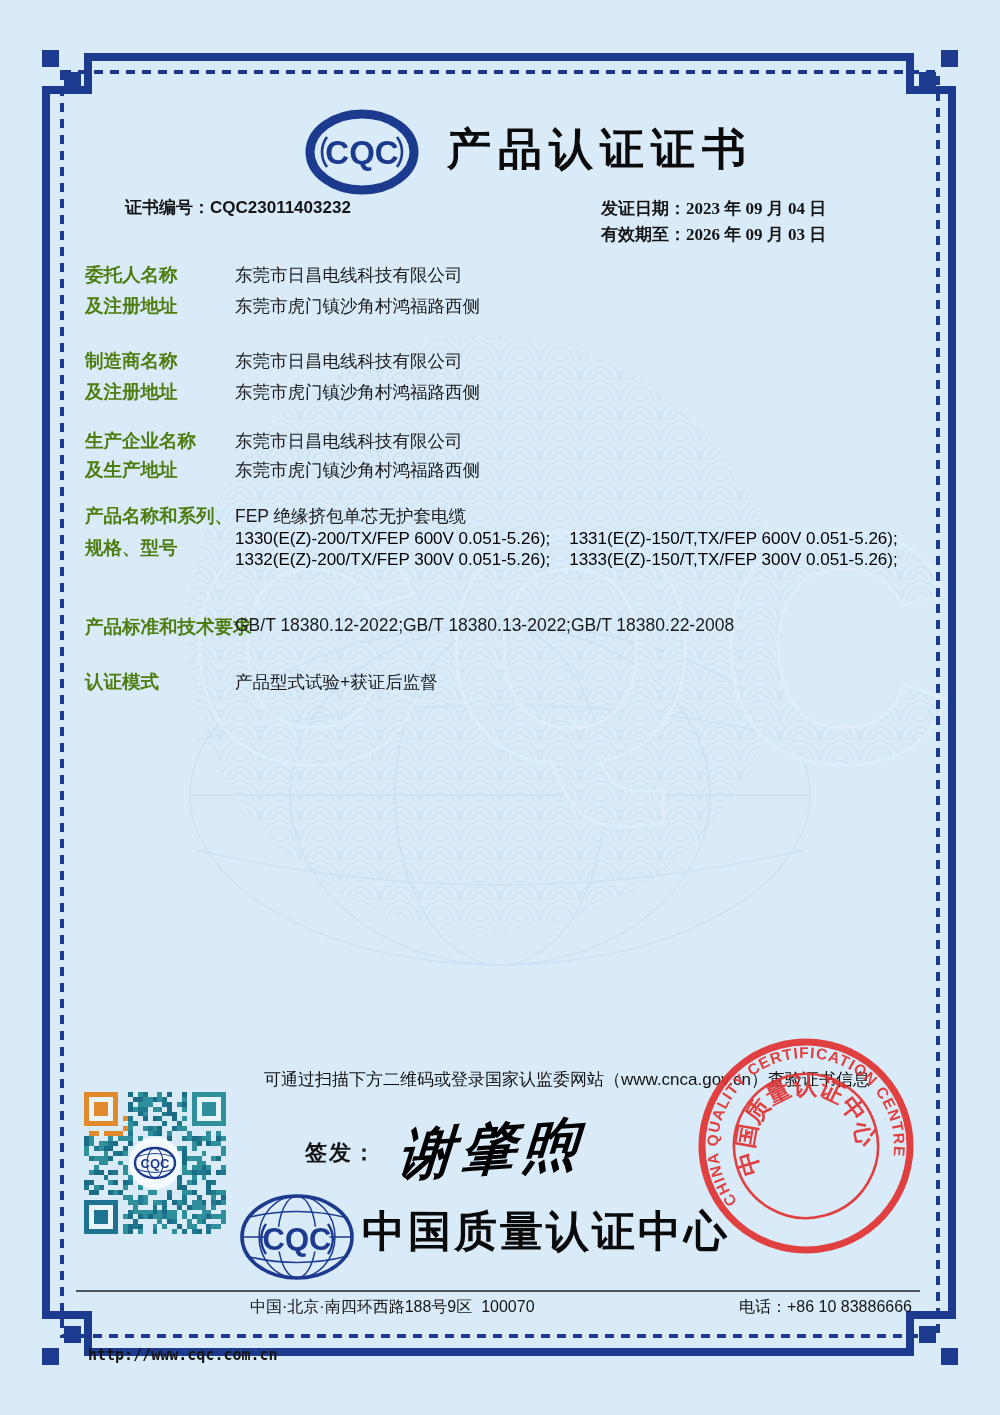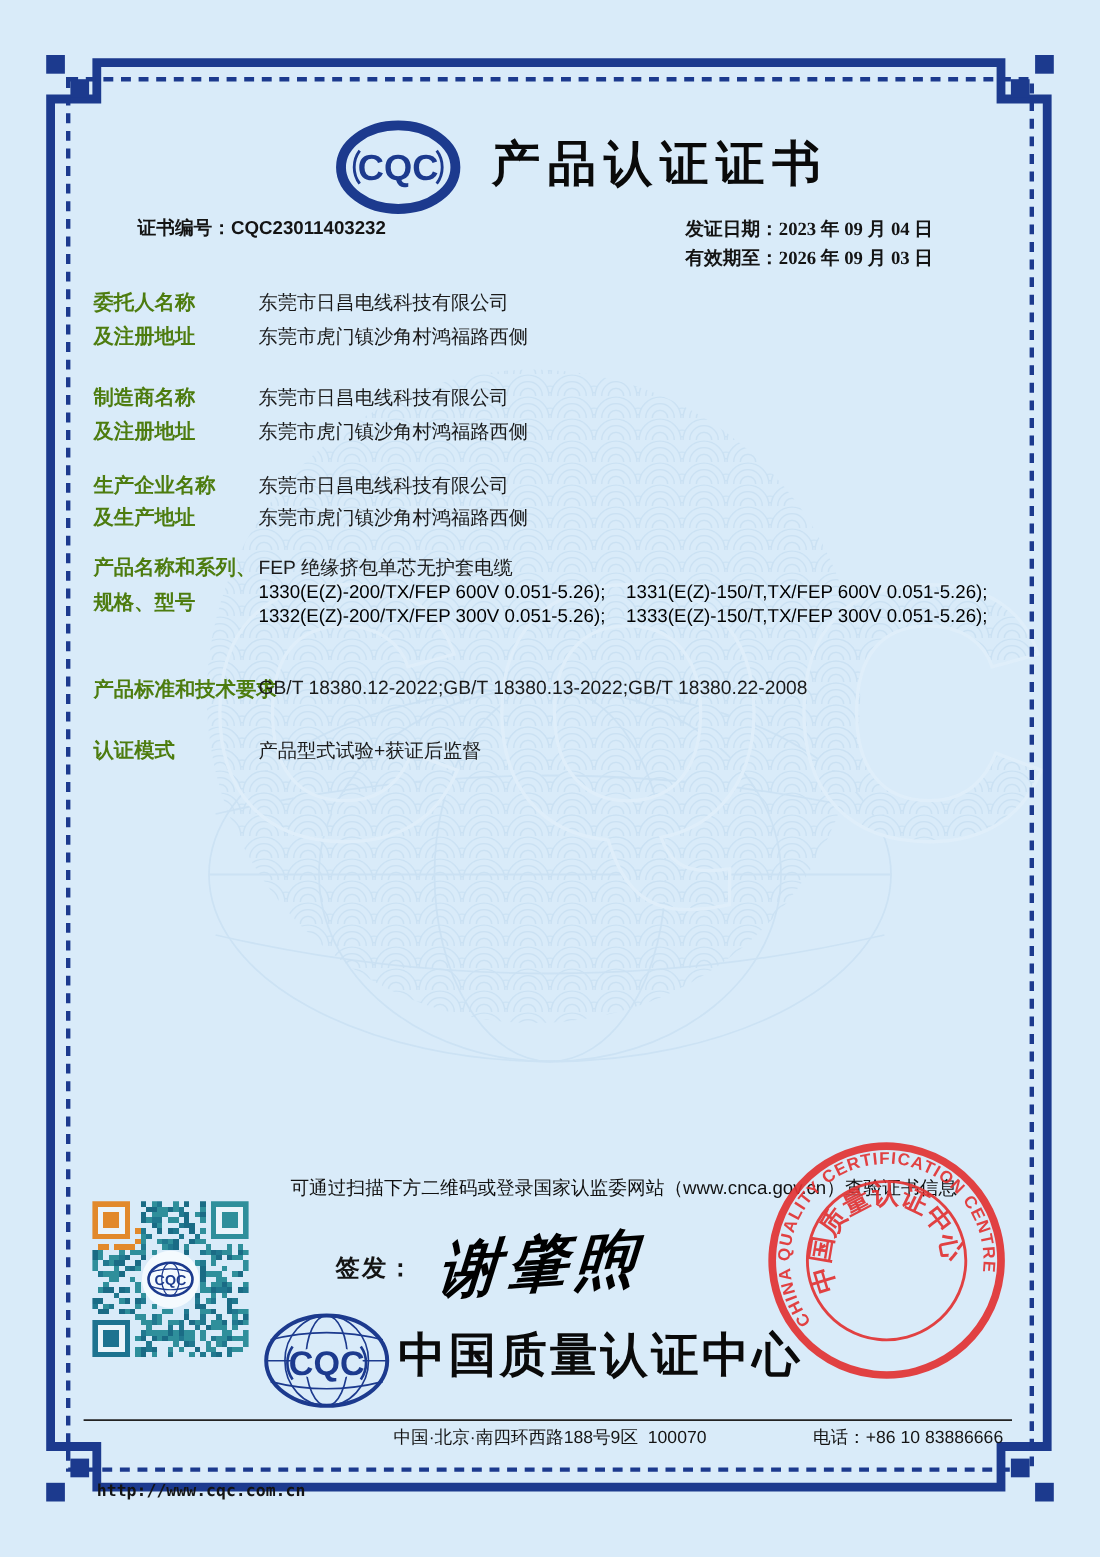--- a/index.html
+++ b/index.html
@@ -83,21 +83,21 @@
     <path d="M25,31 a25,25 0 0 0 0,30" fill="none" stroke="#1c3a8e" stroke-width="2.6"></path>
     <path d="M95,31 a25,25 0 0 1 0,30" fill="none" stroke="#1c3a8e" stroke-width="2.6"></path>
     <text x="60" y="58" text-anchor="middle" font-family="Liberation Sans, sans-serif" font-weight="bold" font-size="33" fill="#1c3a8e">CQC</text>
   </svg>
 
   <div class="abs title" style="left:447px;top:120px;">产品认证证书</div>
 
   <div class="abs" style="left:125px;top:196px;">
     <span class="kai certno-label">证书编号：</span><span class="certno-val">CQC23011403232</span>
   </div>
-  <div class="abs" style="left:623px;top:196px;">
+  <div class="abs" style="left:601px;top:196px;">
     <div class="kai dateline"><span>发证日期：</span><span>2023 年 09 月 04 日</span></div>
     <div class="kai dateline"><span>有效期至：</span><span>2026 年 09 月 03 日</span></div>
   </div>
 
   <div class="abs lbl" style="left:85px;top:262px;">委托人名称</div>
   <div class="abs val" style="left:235px;top:263px;">东莞市日昌电线科技有限公司</div>
   <div class="abs lbl" style="left:85px;top:293px;">及注册地址</div>
   <div class="abs val" style="left:235px;top:294px;">东莞市虎门镇沙角村鸿福路西侧</div>
 
   <div class="abs lbl" style="left:85px;top:348px;">制造商名称</div>
@@ -458,15 +458,15 @@
       <text font-family="Liberation Sans, sans-serif" font-weight="bold" font-size="15.5" fill="#e23232" letter-spacing="2">
         <textPath href="#sp-outer" textLength="348">CHINA  QUALITY  CERTIFICATION  CENTRE</textPath>
       </text>
       <text font-family="Liberation Sans, sans-serif" font-weight="bold" font-size="24" fill="#e23232">
         <textPath href="#sp-inner" textLength="192">中国质量认证中心</textPath>
       </text>
     </g>
   </svg>
 
   <div class="abs footer-url" style="left:88px;top:1298px;">http://www.cqc.com.cn</div>
-  <div class="abs footer-mid" style="left:250px;top:1297px;width:500px;text-align:center;">中国·北京·南四环西路188号9区  100070</div>
+  <div class="abs footer-mid" style="left:250px;top:1297px;width:500px;text-align:left;">中国·北京·南四环西路188号9区  100070</div>
   <div class="abs footer-right" style="left:612px;top:1297px;width:300px;text-align:right;">电话：+86 10 83886666</div>
 </div>
 
 </body></html>

